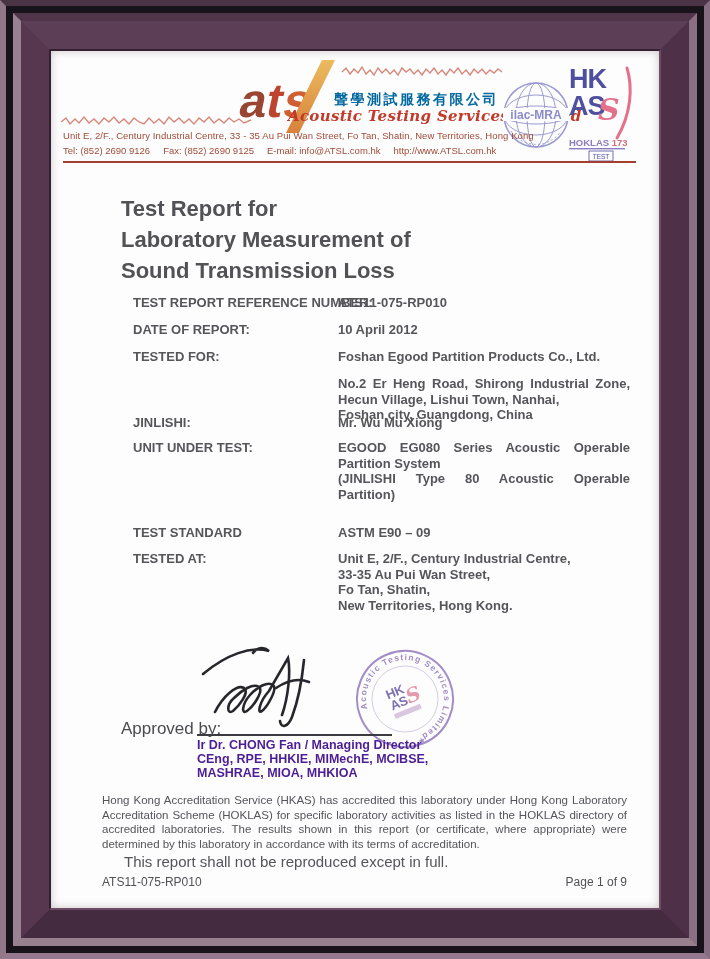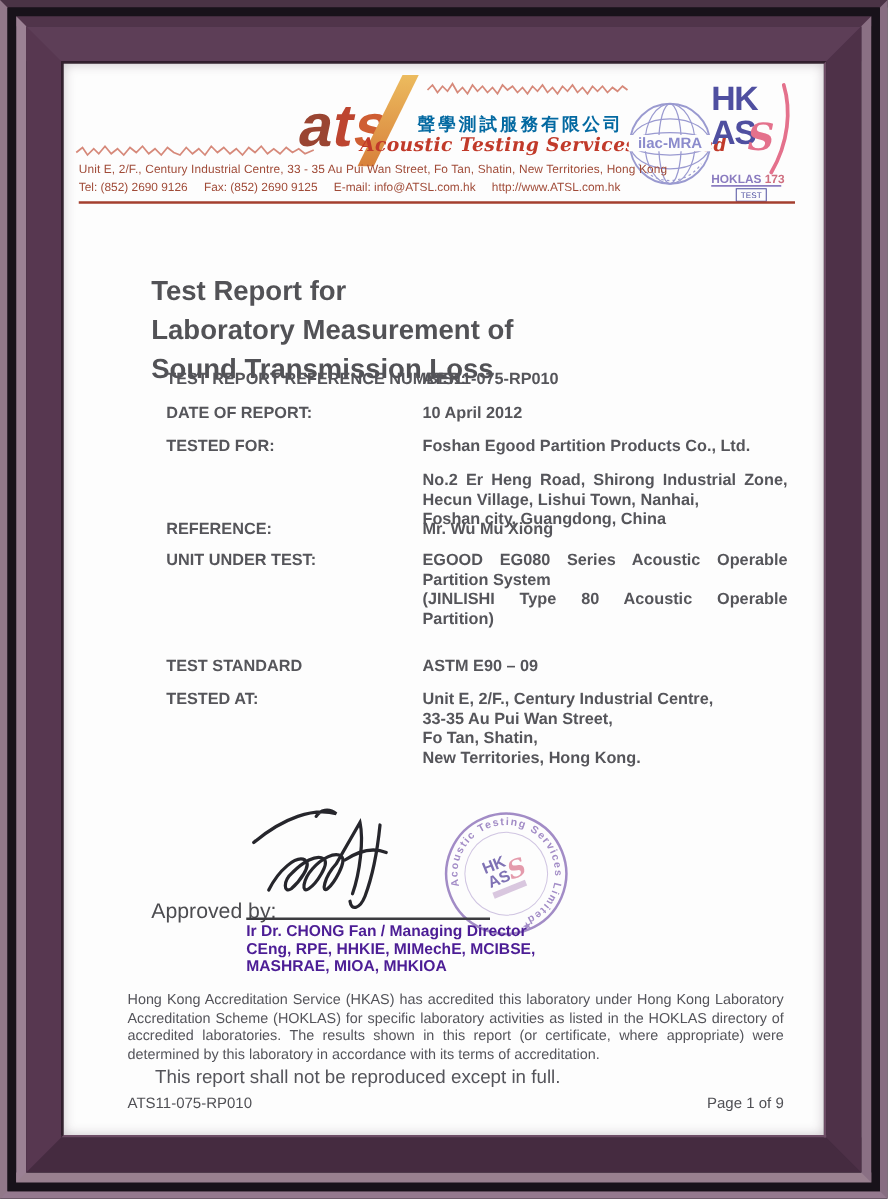--- a/index.html
+++ b/index.html
@@ -25,21 +25,21 @@
   
   .addr1 { left:12px; top:79px; font-size:9.5px; color:#a04b38; letter-spacing:.1px; white-space:nowrap; }
   .addr2 { left:12px; top:94px; font-size:9.5px; color:#a04b38; display:flex; gap:13px; white-space:nowrap; position:absolute; }
   .addr2 span { position:static; }
   .hrule { left:12px; top:110px; width:573px; height:2px; background:#a43f2f; }
   .cn    { left:283px; top:40px; font-size:14px; font-weight:bold; color:#0369a1; letter-spacing:2.5px; white-space:nowrap; }
   .script{ left:237px; top:56px; font-family:"DejaVu Serif", serif; font-style:italic; font-weight:bold;
            font-size:15px; color:#c13a2a; white-space:nowrap; letter-spacing:.3px; }
 
   
-  .title { left:70px; top:142px; font-size:22px; font-weight:bold; color:#525256; line-height:31px;margin-top:24px; }
+  .title { left:70px; top:142px; font-size:22px; font-weight:bold; color:#525256; line-height:31px; }
 
   
   .details { left:70px; top:0; width:510px; height:100%; }
   .row { left:0; width:510px; }
   .lbl { left:12px; top:0; font-size:13px; font-weight:bold; color:#55555a; white-space:nowrap; }
   .val { left:217px; top:0; width:292px; font-size:13px; font-weight:bold; color:#55555a; line-height:15.5px; }
   .val div { position:static; }
   .sp  { text-align:justify; text-align-last:justify; }
 
   
@@ -156,21 +156,21 @@
 
     <div class="row" style="top:325px">
       <div class="val">
         <div class="sp">No.2 Er Heng Road, Shirong Industrial Zone,</div>
         <div>Hecun Village, Lishui Town, Nanhai,</div>
         <div>Foshan city, Guangdong, China</div>
       </div>
     </div>
 
     <div class="row" style="top:364px">
-      <span class="lbl">REFERENCE:</span>
+      <span class="lbl">JINLISHI:</span>
       <div class="val">Mr. Wu Mu Xiong</div>
     </div>
 
     <div class="row" style="top:389px">
       <span class="lbl">UNIT UNDER TEST:</span>
       <div class="val">
         <div class="sp">EGOOD EG080 Series Acoustic Operable</div>
         <div>Partition System</div>
         <div class="sp">(JINLISHI Type 80 Acoustic Operable</div>
         <div>Partition)</div>

